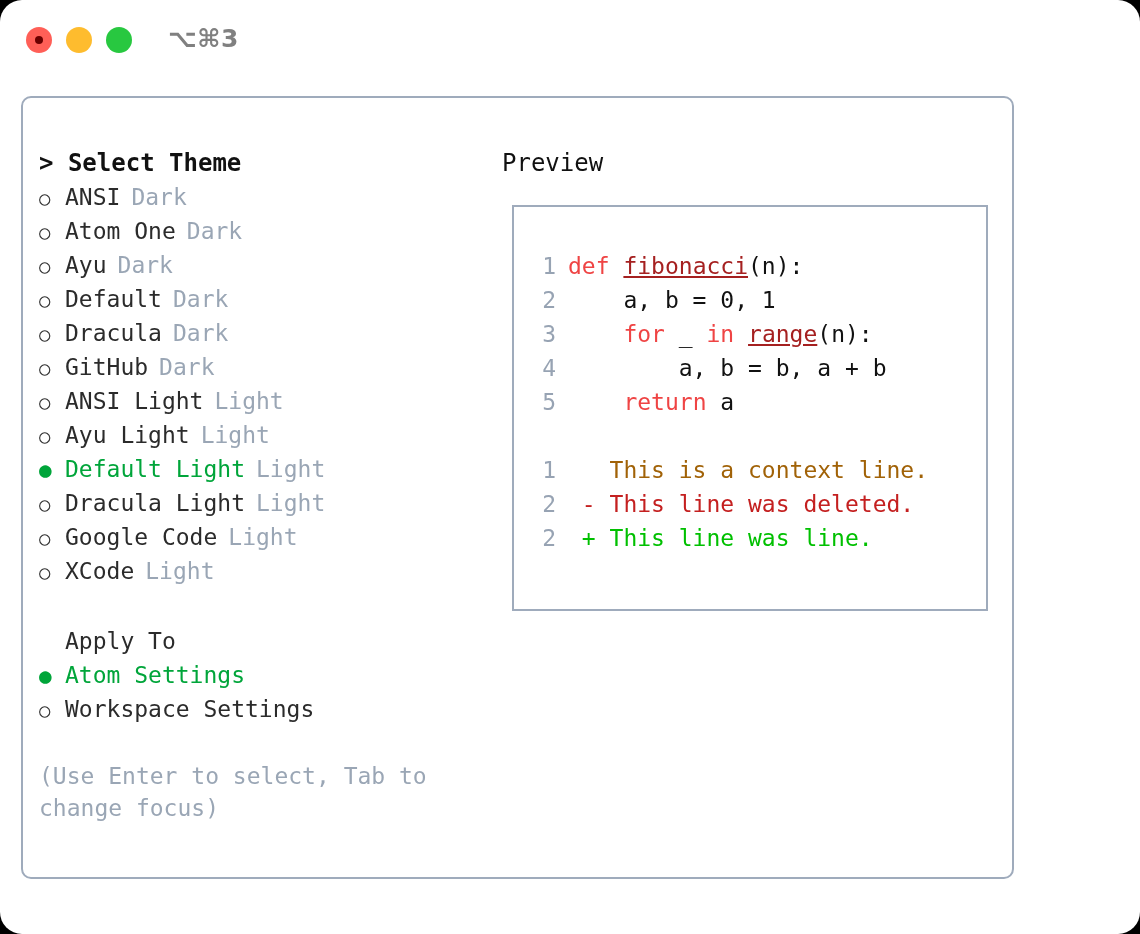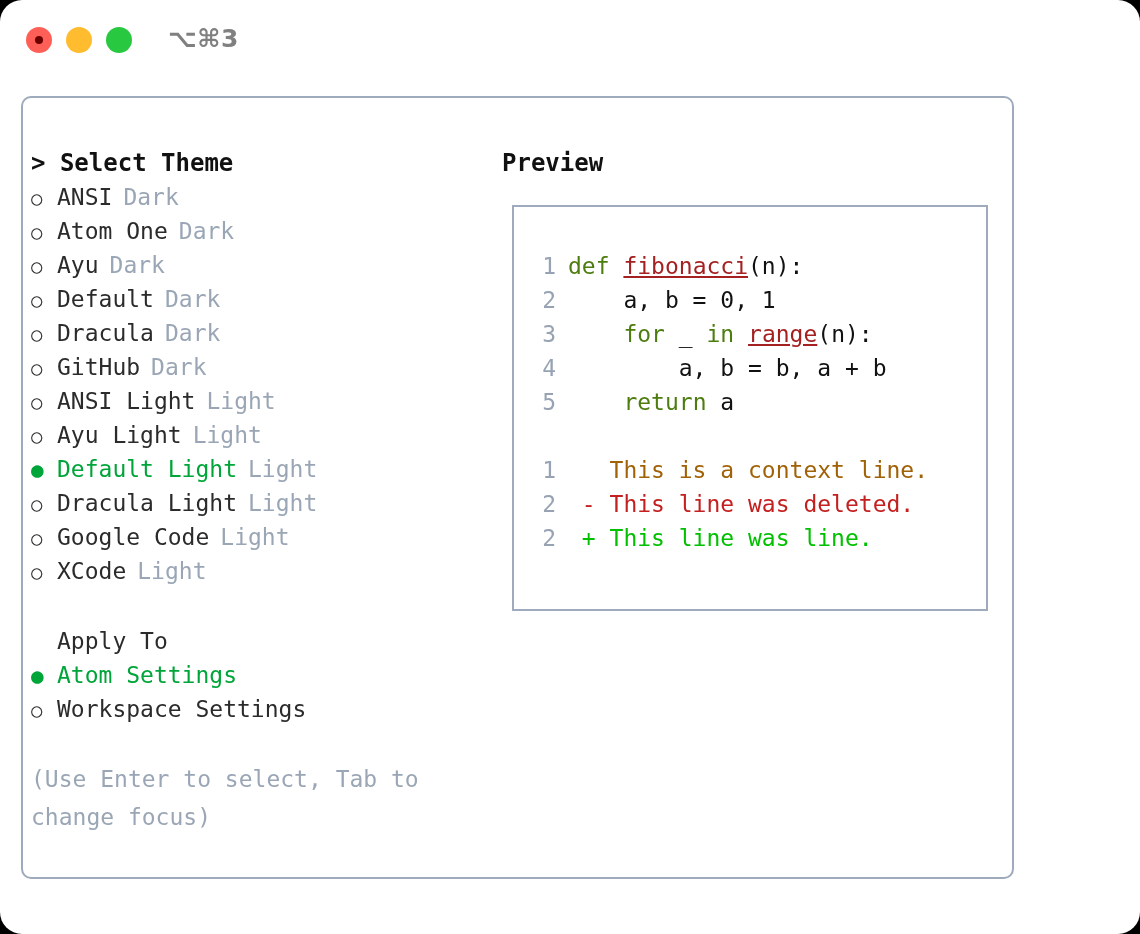--- a/index.html
+++ b/index.html
@@ -71,21 +71,21 @@
     height: 783px;
     border: 2px solid #9fabbc;
     border-radius: 10px;
     box-sizing: border-box;
     background: #ffffff;
   }
 
   
   #left-col {
     position: absolute;
-    left: 8px;
+    left: 16px;
     top: 48px;
     width: 460px;
   }
   .heading {
     font-size: 24px;
     font-weight: bold;
     color: #111111;
     line-height: 34px;
     height: 34px;
     white-space: pre;
@@ -122,36 +122,36 @@
     color: #2b2b2b;
     line-height: 34px;
     height: 34px;
     padding-left: 26px;
     white-space: pre;
   }
 
   #hint {
     margin-top: 34px;
     font-size: 23px;
-    line-height: 38px;
+    line-height: 32px;
     color: #9aa6b5;
     width: 400px;
     white-space: pre-wrap;
   }
 
   
   #right-col {
     position: absolute;
     left: 479px;
     top: 48px;
     width: 500px;
   }
   #preview-heading {
     font-size: 24px;
-    font-weight: bold;
+    font-weight: normal;
     color: #111111;
     line-height: 34px;
     white-space: pre;
   }
   #preview-box {
     position: absolute;
     left: 10px;
     top: 59px;
     width: 476px;
     height: 406px;
@@ -174,21 +174,21 @@
   }
   .code-line.blank { height: 34px; }
   .lineno {
     display: inline-block;
     width: 30px;
     flex: 0 0 30px;
     text-align: right;
     color: #97a3b3;
     margin-right: 12px;
   }
-  .tok-kw   { color: #4d7c0f; }
+  .tok-kw   { color: #ef4444; }
   .tok-fn   { color: #a52020; text-decoration: underline; }
   .tok-plain{ color: #111111; }
   .tok-ctx  { color: #a16207; }
   .tok-del  { color: #c42020; text-align: right; }
   .tok-add  { color: #00c000; }
 </style>
 </head>
 <body>
 
 <div id="window">

